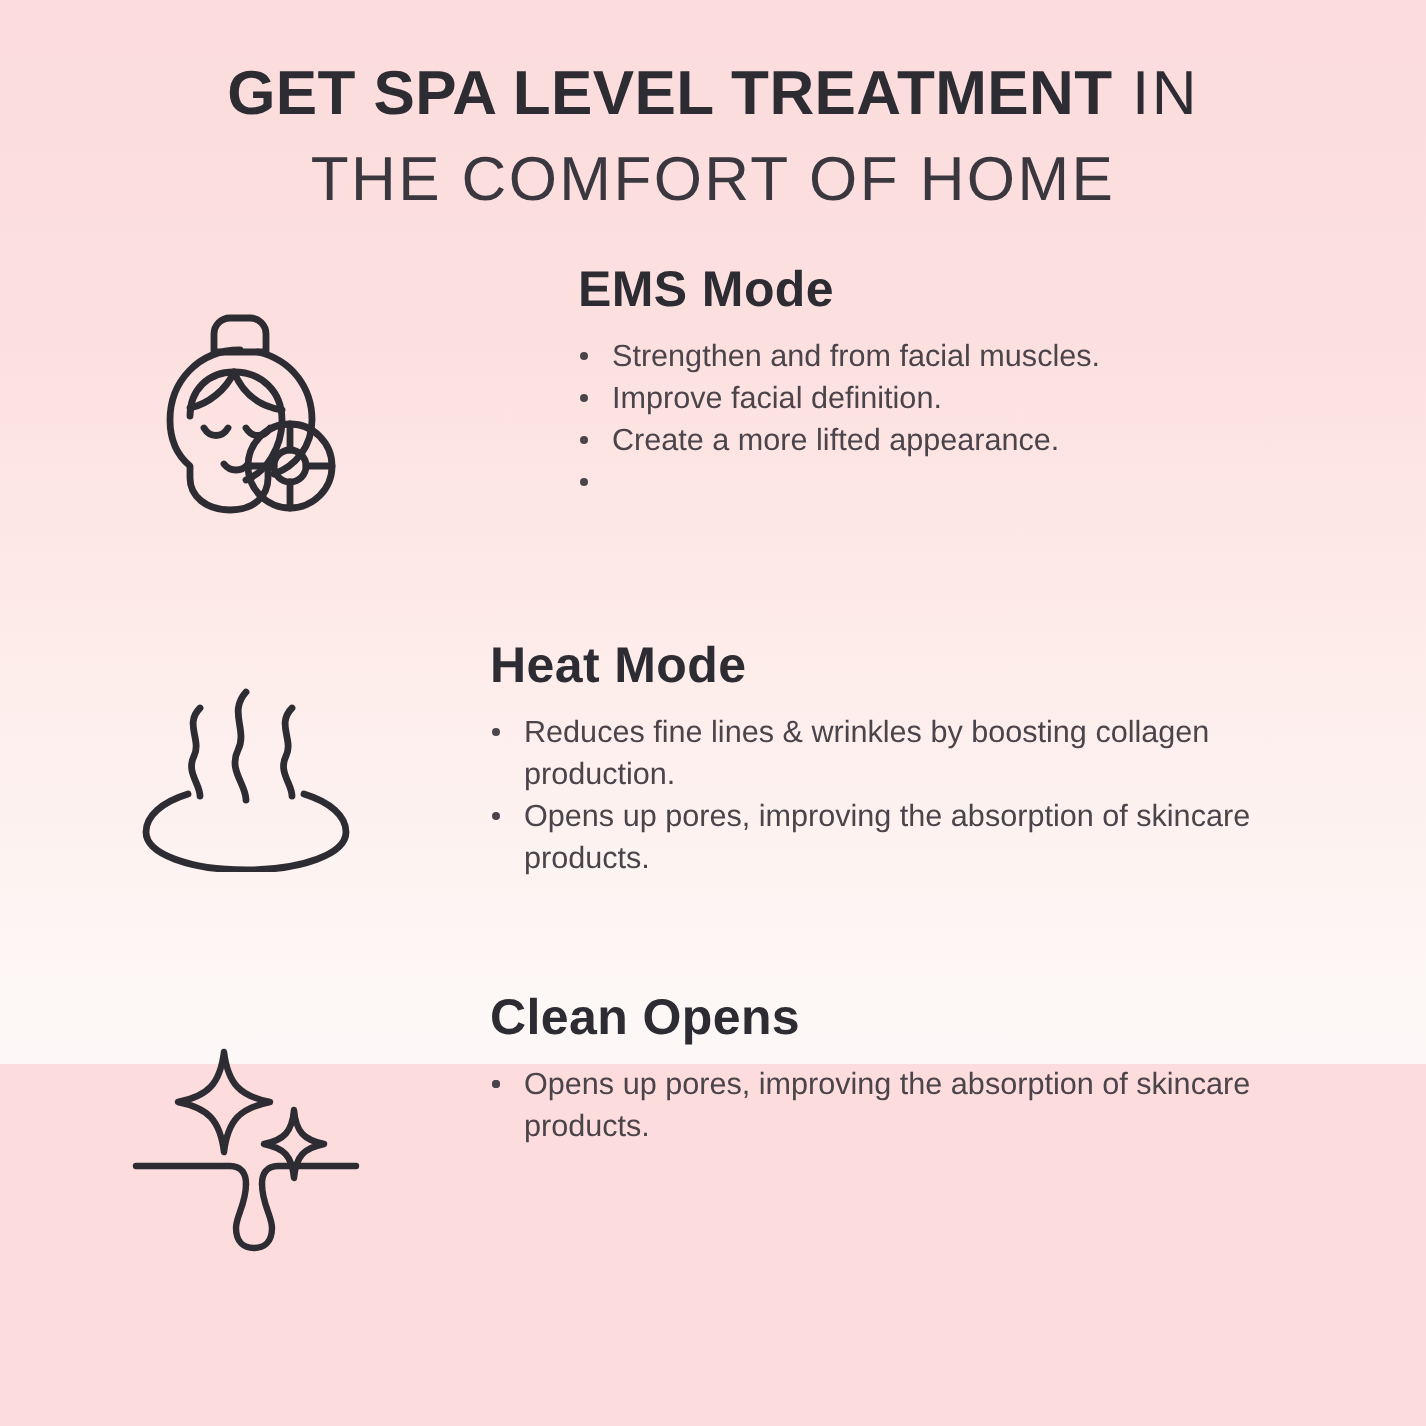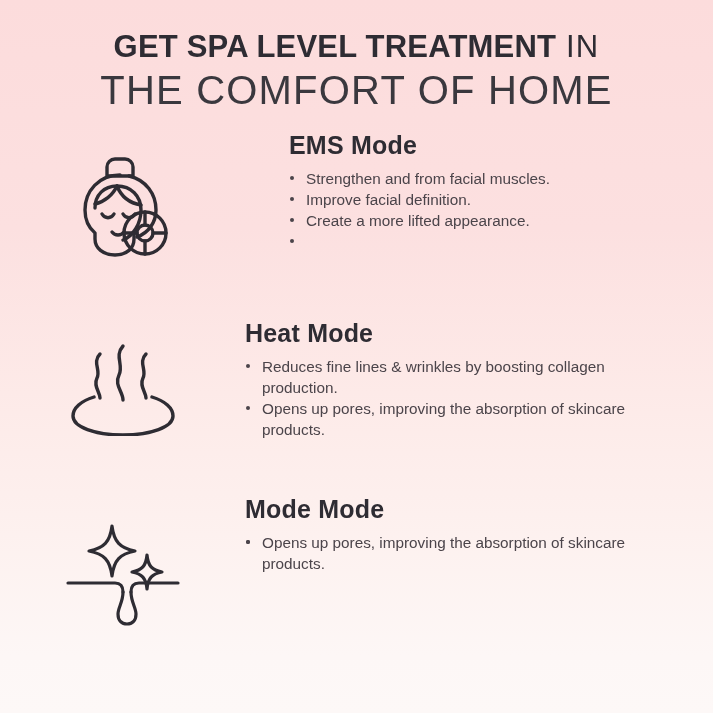--- a/index.html
+++ b/index.html
@@ -9,21 +9,21 @@
   body {
     width: 713px;
     height: 713px;
     overflow: hidden;
     font-family: "Liberation Sans", sans-serif;
     background: #fcdcdc;
   }
   #poster {
     position: relative;
     width: 713px;
-    height: 713px;
+    height: 532px;
     box-sizing: border-box;
     background: linear-gradient(to bottom, #fcdcdc 0%, #fce0e0 32%, #fdeae8 55%, #fdf1ef 75%, #fdf7f6 92%, #fdf8f7 100%);
   }
 
   
   .headline {
     padding-top: 26px;
     text-align: center;
   }
   .headline-line1 {
@@ -34,21 +34,21 @@
     white-space: nowrap;
   }
   .hl-strong {
     font-weight: bold;
   }
   .hl-light {
     font-weight: normal;
     letter-spacing: 1.2px;
   }
   .headline-line2 {
-    font-size: 40px;
+    font-size: 31px;
     line-height: 44px;
     font-weight: normal;
     letter-spacing: 1.2px;
     color: #3a383e;
     white-space: nowrap;
   }
 
   
   .sections {
     margin-top: 18px;
@@ -199,21 +199,21 @@
 
             <path d="M3 63 H50 C56 63 58 67 58 72"></path>
 
             <path d="M113 63 H74 C68 63 66 67 66 72"></path>
 
             <path d="M58 72 C58 82 53 88 53 94 C53 101 57 104 62 104 C67 104 71 101 71 94 C71 88 66 82 66 72"></path>
           </g>
         </svg>
       </div>
       <div class="text-col">
-        <h2 class="mode-title">Mode Mode</h2>
+        <h2 class="mode-title">Clean Opens</h2>
         <ul class="bullets">
           <li><span class="dot"></span></li>
           <li><span class="dot"></span><span>Opens up pores, improving the absorption of skincare products.</span></li>
         </ul>
       </div>
     </div>
 
   </div>
 </div>
 

